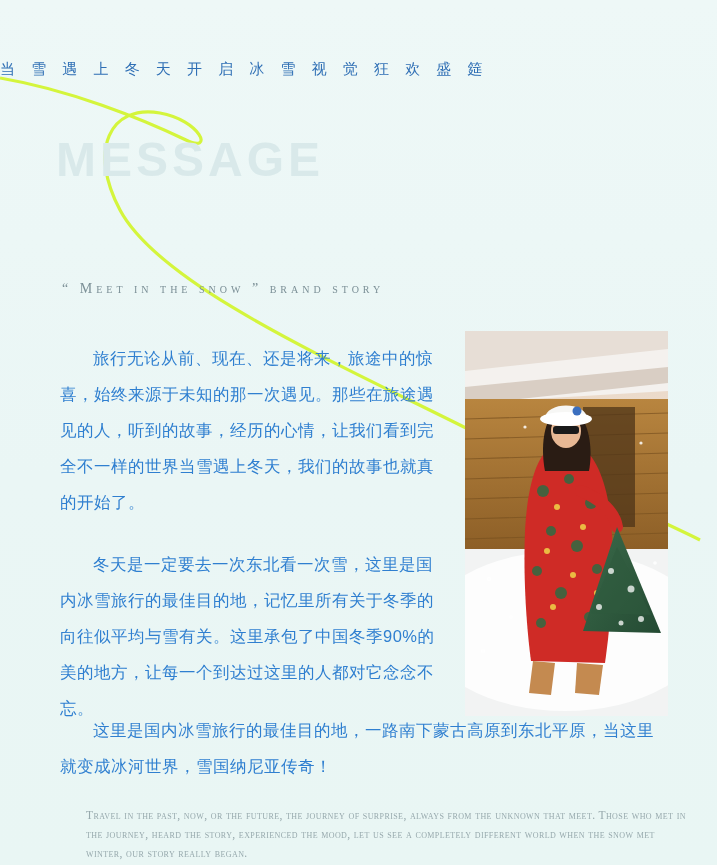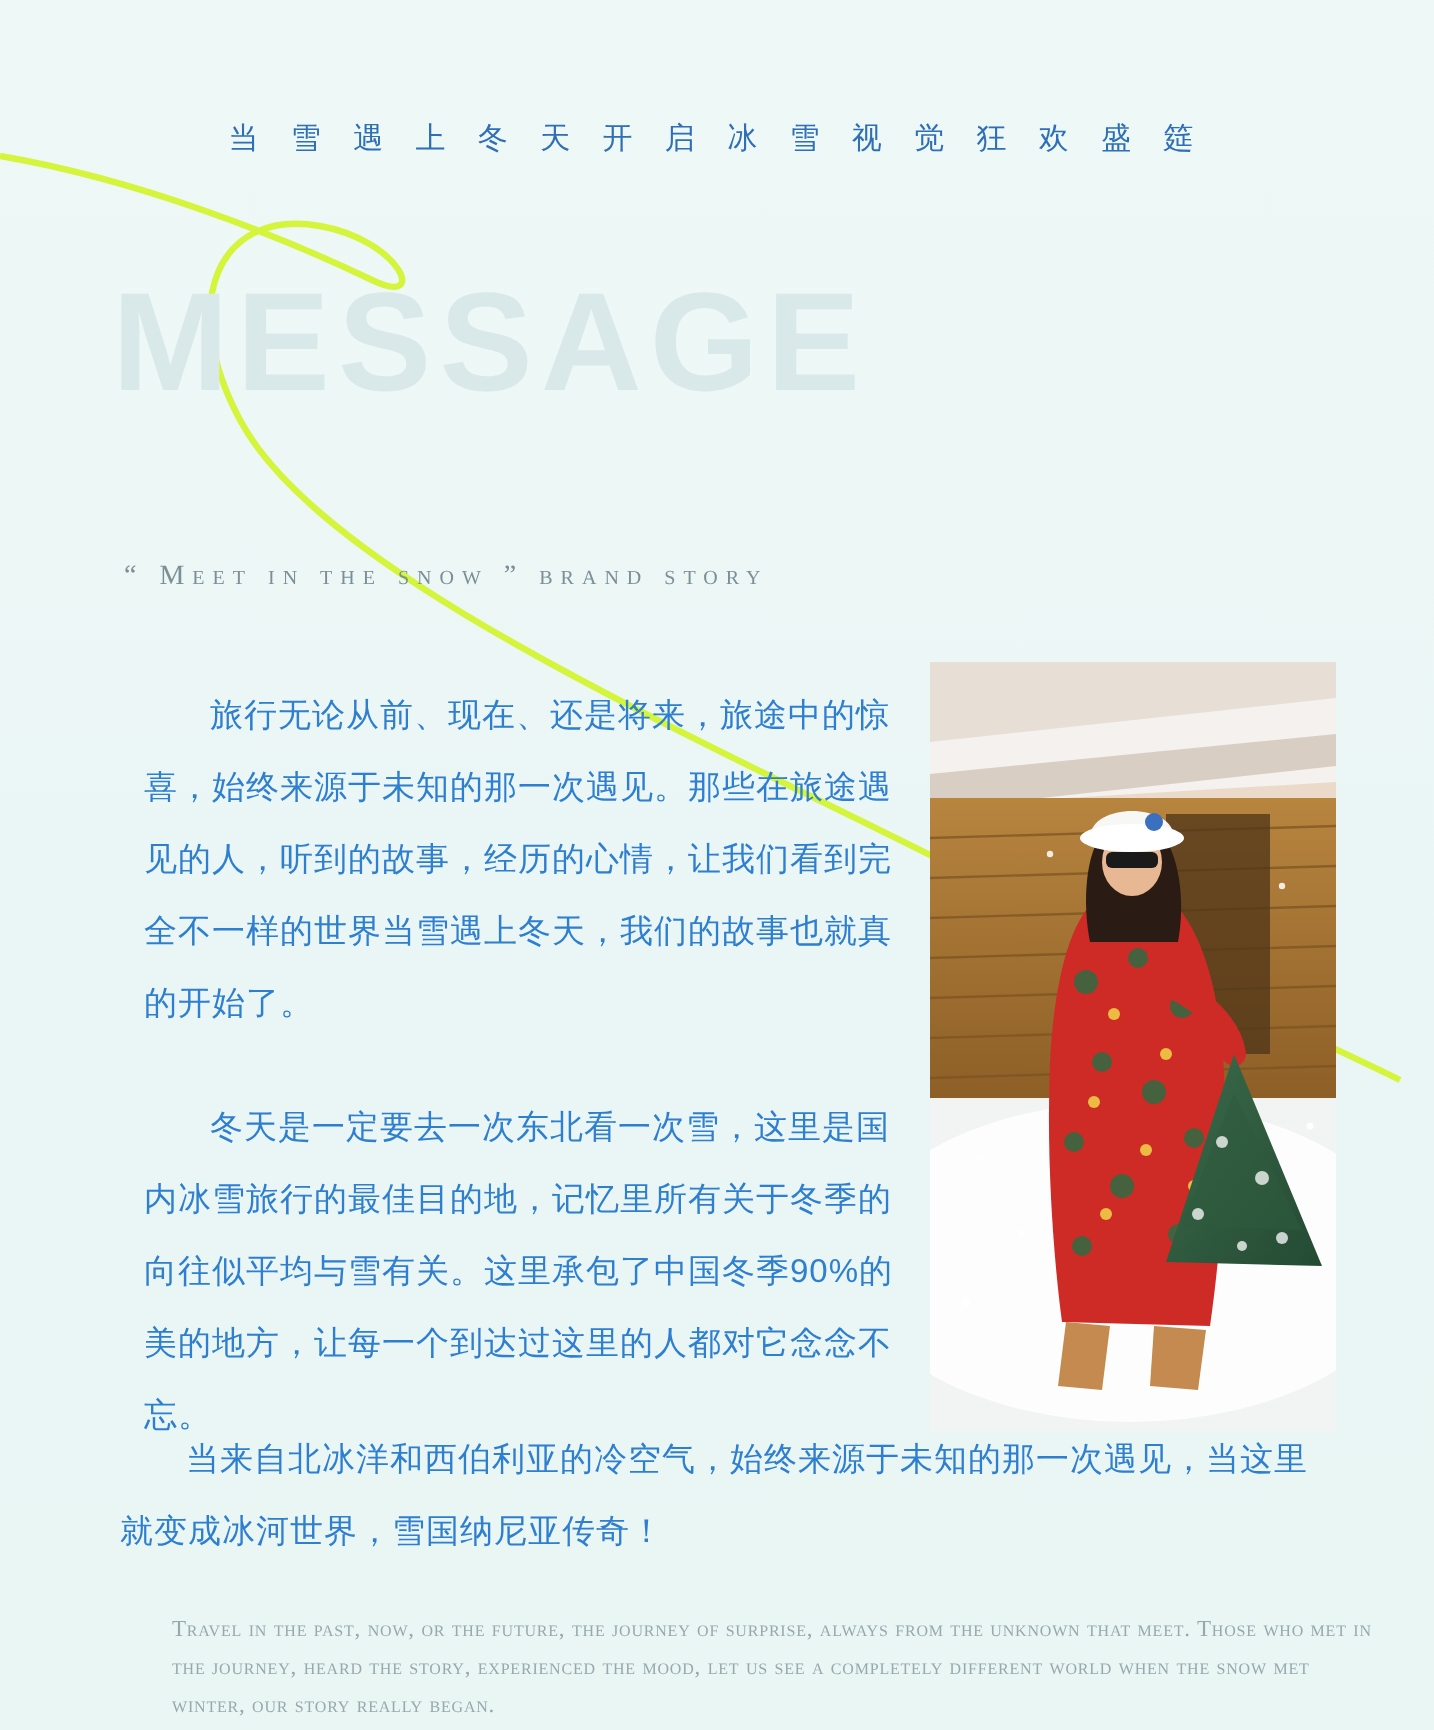--- a/index.html
+++ b/index.html
@@ -31,33 +31,32 @@
     height: 865px;
     pointer-events: none;
   }
 
   
   .kicker {
     position: absolute;
     top: 60px;
     left: 0;
     width: 717px;
-    text-align: center;
     font-size: 15px;
     letter-spacing: 6px;
     color: #2f6fb5;
     font-family: "Liberation Sans", sans-serif;
   }
 
   
   .ghost-title {
     position: absolute;
     left: 56px;
     top: 136px;
-    font-size: 70px;
+    font-size: 48px;
     font-weight: bold;
     letter-spacing: 4px;
     color: #d9e9ea;
     font-family: "Liberation Sans", sans-serif;
     line-height: 1;
     user-select: none;
   }
 
   .main-title {
     position: absolute;
@@ -90,21 +89,20 @@
     height: 385px;
     overflow: hidden;
     background: #cfd9dd;
   }
 
   .body-col {
     position: absolute;
     left: 60px;
     top: 340px;
     width: 380px;
-    margin-left: 12px;
   }
   .para {
     font-size: 16.5px;
     line-height: 36px;
     color: #2f7fd0;
     text-indent: 2em;
     margin: 0 0 26px 0;
     letter-spacing: 0.5px;
     font-family: "Liberation Sans", sans-serif;
   }
@@ -249,17 +247,17 @@
           <circle cx="176" cy="112" r="1.6"></circle>
       </g>
     </svg>
   </div>
 
   <div class="body-col">
     <p class="para">旅行无论从前、现在、还是将来，旅途中的惊喜，始终来源于未知的那一次遇见。那些在旅途遇见的人，听到的故事，经历的心情，让我们看到完全不一样的世界当雪遇上冬天，我们的故事也就真的开始了。</p>
     <p class="para">冬天是一定要去一次东北看一次雪，这里是国内冰雪旅行的最佳目的地，记忆里所有关于冬季的向往似平均与雪有关。这里承包了中国冬季90%的美的地方，让每一个到达过这里的人都对它念念不忘。</p>
   </div>
 
-  <p class="wide-para">当来自北冰洋和西伯利亚的冷空气，始终来源于未知的那一次遇见，当这里就变成冰河世界，雪国纳尼亚传奇！</p>
+  <p class="wide-para">这里是国内冰雪旅行的最佳目的地，一路南下蒙古高原到东北平原，当这里就变成冰河世界，雪国纳尼亚传奇！</p>
 
   <div class="footer-en">Travel in the past, now, or the future, the journey of surprise, always from the unknown that meet. Those who met in the journey, heard the story, experienced the mood, let us see a completely different world when the snow met winter, our story really began.</div>
 
 </div>
 
 </body></html>

